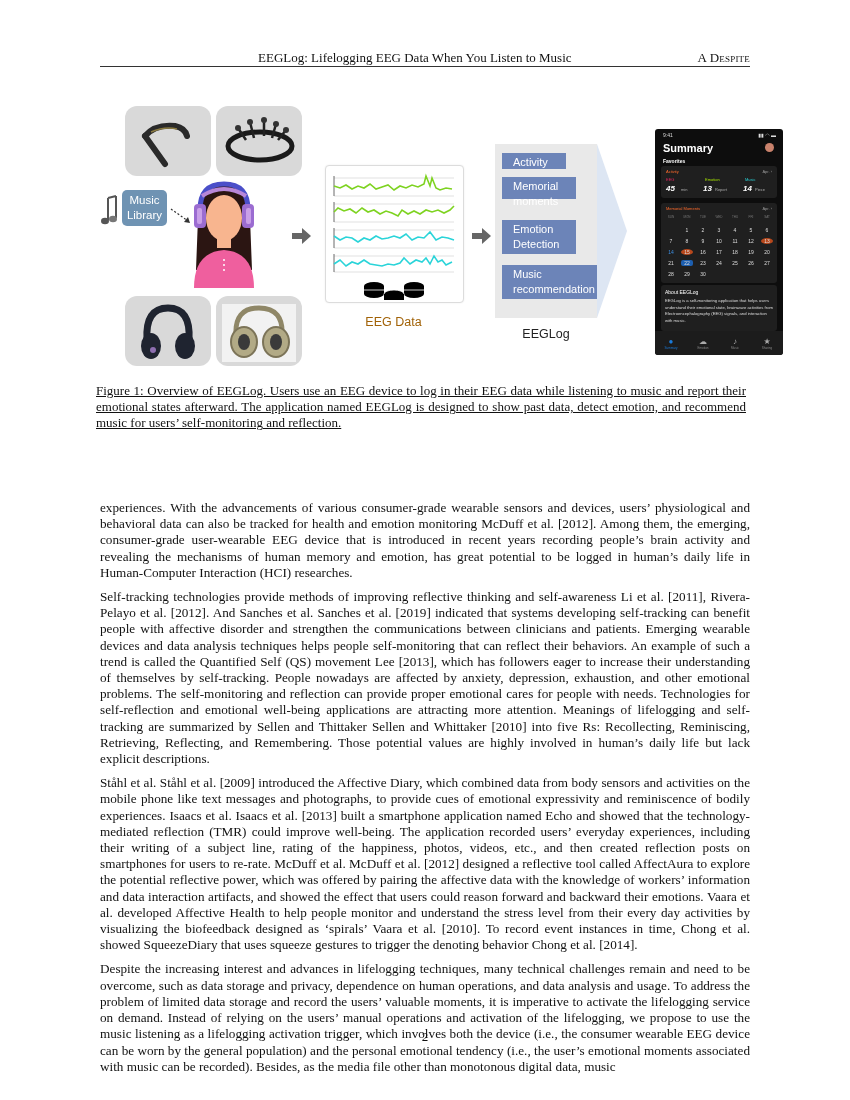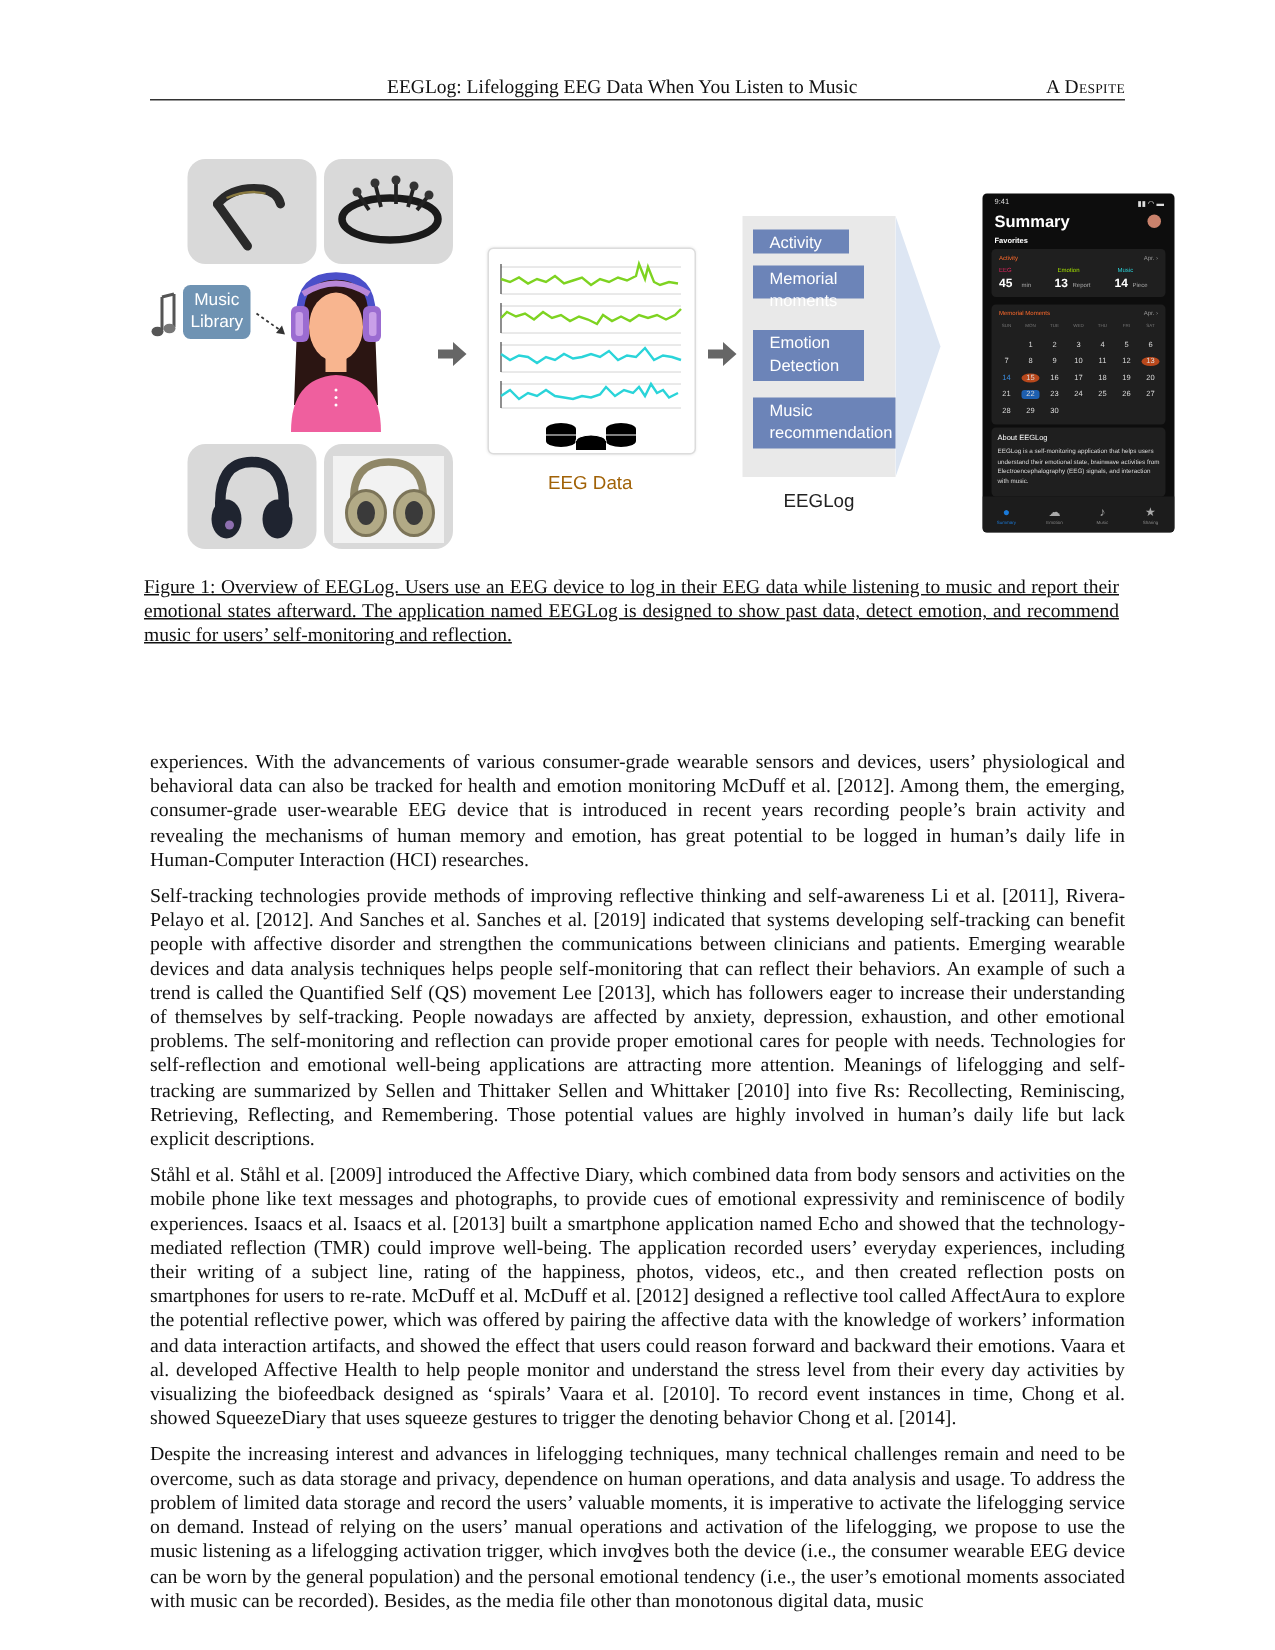--- a/index.html
+++ b/index.html
@@ -34,21 +34,21 @@
 
   .phone { position: absolute; left: 511px; top: 29px; width: 128px; height: 226px; background: #0d0d0d;
            border-radius: 3px; font-family: "Liberation Sans", sans-serif; color: #eee; overflow: hidden; margin-left: 44px; }
   .phone .status { position: absolute; left: 8px; top: 3px; font-size: 5px; color: #ddd; }
   .phone .status-r { position: absolute; right: 7px; top: 3px; font-size: 5px; color: #ddd; }
   .phone .ptitle { position: absolute; left: 8px; top: 13px; font-size: 11px; font-weight: bold; color: #fff; }
   .phone .avatar { position: absolute; right: 9px; top: 14px; width: 9px; height: 9px; border-radius: 50%; background: #c9826c; }
   .phone .fav { position: absolute; left: 8px; top: 29px; font-size: 5px; font-weight: bold; color: #fff; }
   .phone .card { position: absolute; left: 6px; width: 116px; background: #1f1f1f; border-radius: 3px; }
   .phone .tiny { font-size: 4px; position: absolute; }
-  .phone .big { font-size: 8px; font-weight: bold; color: #fff; position: absolute; }
+  .phone .big { font-size: 8px; font-weight: bold; color: #fff; position: absolute; font-style: italic; }
   .phone .cal-row { position: absolute; left: 10px; width: 108px; display: flex; justify-content: space-between; font-size: 5px; color: #ddd; }
   .phone .cal-row span { width: 12px; text-align: center; }
   .phone .about-title { position: absolute; left: 10px; top: 160px; font-size: 5px; color: #fff; }
   .phone .about-text { position: absolute; left: 10px; top: 169px; width: 108px; font-size: 4.2px; line-height: 6.5px; color: #ddd; }
   .phone .tabbar { position: absolute; left: 0; bottom: 0; width: 128px; height: 24px; background: #1c1c1c; display: flex; justify-content: space-around; align-items: center; }
   .phone .tab { font-size: 8px; color: #aaa; text-align: center; width: 24px; }
   .phone .tab .tlabel { display: block; font-size: 3px; color: #888; }
   .phone .tab.active { color: #1a7ad9; }
   .phone .tab.active .tlabel { color: #1a7ad9; }
 

